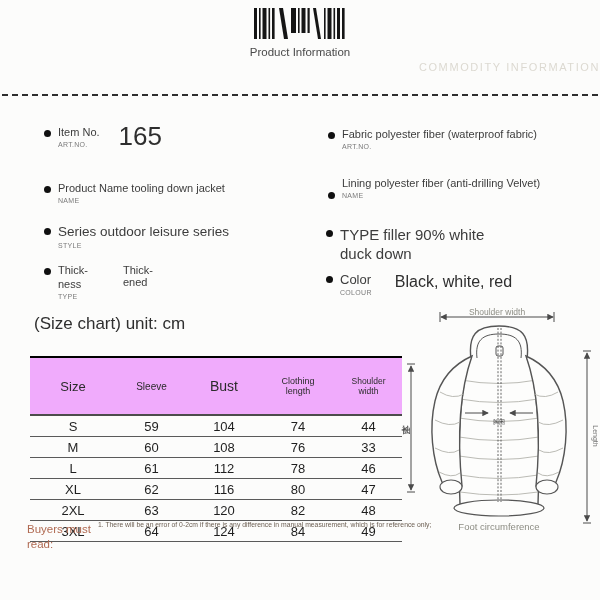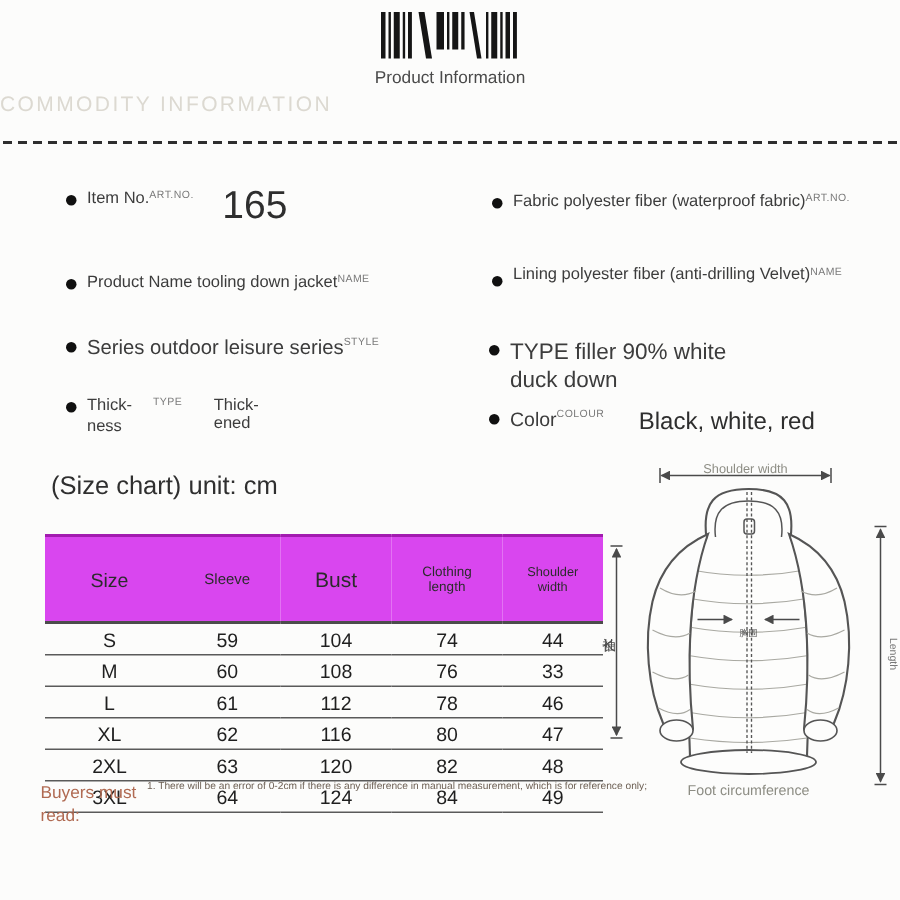--- a/index.html
+++ b/index.html
@@ -4,40 +4,40 @@
 <style>
   html,body { margin:0; padding:0; }
   .page {
     position:relative; width:600px; height:600px; background:#fcfcfb;
     font-family:"Liberation Sans", sans-serif; color:#333; overflow:hidden;
   }
   
   .barcode { position:absolute; top:8px; left:254px; }
   .bc-title { position:absolute; top:46px; left:0; width:600px; text-align:center;
     font-size:11.5px; color:#4a4a4a; }
-  .bc-sub { position:absolute; top:61px; left:0; width:600px; text-align:left;
-    font-size:14px; letter-spacing:1.6px; color:#dcd9d1; }
+  .bc-sub { position:absolute; top:61px; left:0; width:600px; text-align:right;
+    font-size:11px; letter-spacing:1.6px; color:#dcd9d1; }
   .divider { position:absolute; top:94px; left:2px; width:596px;
     border-top:2px dashed #2e2e2e; }
   
   .spec { position:absolute; display:flex; align-items:flex-start; gap:7px; }
   .dot { width:7px; height:7px; border-radius:50%; background:#101010; margin-top:4px; flex:none; }
-  .lblcol { display:flex; flex-direction:row; }
+  .lblcol { display:flex; flex-direction:column; }
   .lbl { font-size:11px; color:#3c3c3c; line-height:1.25; }
   .sub { font-size:7px; color:#7a7a7a; margin-top:1px; letter-spacing:.3px; }
   .bigval { font-size:26px; color:#2e2e2e; margin-left:12px; margin-top:-5px; }
   .midval { font-size:11px; color:#3c3c3c; margin-left:14px; width:46px; }
   .colorval { font-size:16px; color:#2e2e2e; margin-left:16px; margin-top:1px; }
   .lbl-md { font-size:13.5px; }
   .lbl-lg { font-size:15px; width:170px; }
   .narrow { width:44px; }
   
   .size-title { position:absolute; top:314px; left:34px; font-size:17px; color:#2f2f2f; }
   table.size { position:absolute; top:356px; left:30px; width:372px; border-collapse:collapse; }
-  table.size th { background:#d946ef; border-top:2px solid #a21caf; border-bottom:2px solid #4c4c4c;
+  table.size th { background:#f0abfc; border-top:2px solid #000000; border-bottom:2px solid #4c4c4c;
     font-weight:normal; color:#2b2b2b; height:24px; padding:16px; }
   table.size td { border-bottom:1.5px solid #5a5a5a; text-align:center; height:20px;
     font-size:13px; color:#1f1f1f; padding:0; }
   .th0{font-size:13px}.th1{font-size:10px}.th2{font-size:14px}.th3{font-size:9px}.th4{font-size:8.5px}
   
   .jacket { position:absolute; top:296px; left:398px; }
   
   .notes-head { position:absolute; top:522px; left:27px; width:75px;
     font-size:11.5px; line-height:1.3; color:#b06a52; }
   .notes-body { position:absolute; top:521px; left:98px; width:480px; }

